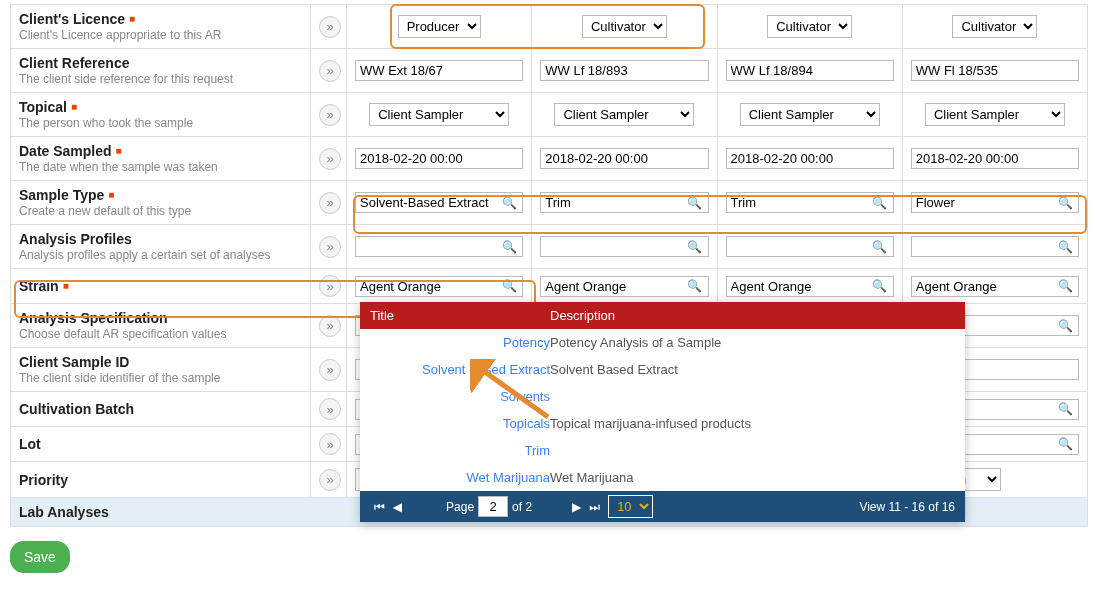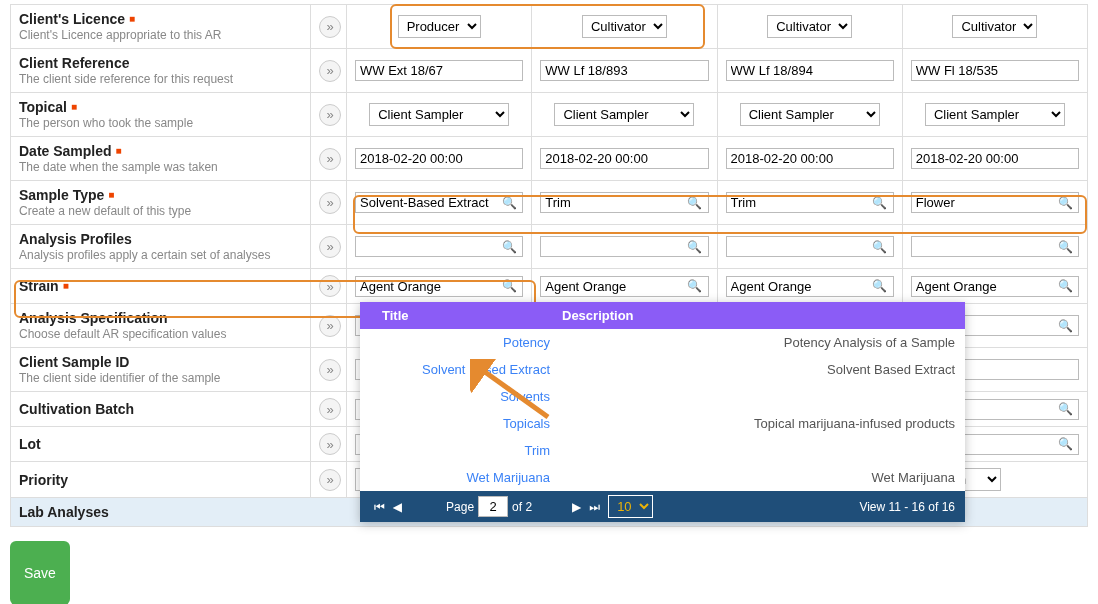--- a/index.html
+++ b/index.html
@@ -49,44 +49,43 @@
   }
   
   .dropdown {
     position:absolute;
     left:350px; top:298px; width:605px;
     background:#fff;
     box-shadow:0 2px 10px rgba(0,0,0,.25);
     font-size:13px;
   }
   .dropdown .hdr {
-    background:#8b5cf6; color:#fff; font-weight:bold;
+    background:#b91c1c; color:#fff; font-weight:normal;
     display:flex;
-    padding-left:12px;
   }
   .dropdown .hdr div { padding:6px 10px; }
   .dropdown .hdr .c1 { width:180px; }
   .dropdown .row { display:flex; padding:6px 10px; }
   .dropdown .row .c1 { width:180px; color:#3b82f6;text-align:right;}
-  .dropdown .row .c2 { flex:1; color:#555;text-align:right;}
+  .dropdown .row .c2 { flex:1; color:#555;}
   .dropdown .pager {
     background:#1f4e79; color:#fff; display:flex; align-items:center;
     padding:4px 10px; font-size:12px;
   }
   .dropdown .pager .nav { cursor:pointer; margin:0 4px;}
   .dropdown .pager .spacer { flex:1; }
   .dropdown .pager input { width:30px; text-align:center; margin:0 4px;}
   .dropdown .pager select { margin:0 4px; background:#1f4e79; color:#eab308; border:1px solid #fff; }
   
   .arrow-svg { position:absolute; left:460px; top:355px; width:80px; height:60px; pointer-events:none;}
   
   .labbar td { background:#e3eef7 !important; }
   .save-btn {
     margin-top:14px; background:#4caf50; color:#fff; border:none;
-    border-radius:6px; padding:24px 14px; font-size:14px;
+    border-radius:14px; padding:8px 14px; font-size:14px;
   }
   .container { position:relative; }
 </style>
 </head>
 <body>
 
 <div class="container">
 <table class="grid">
 
   <tbody>

